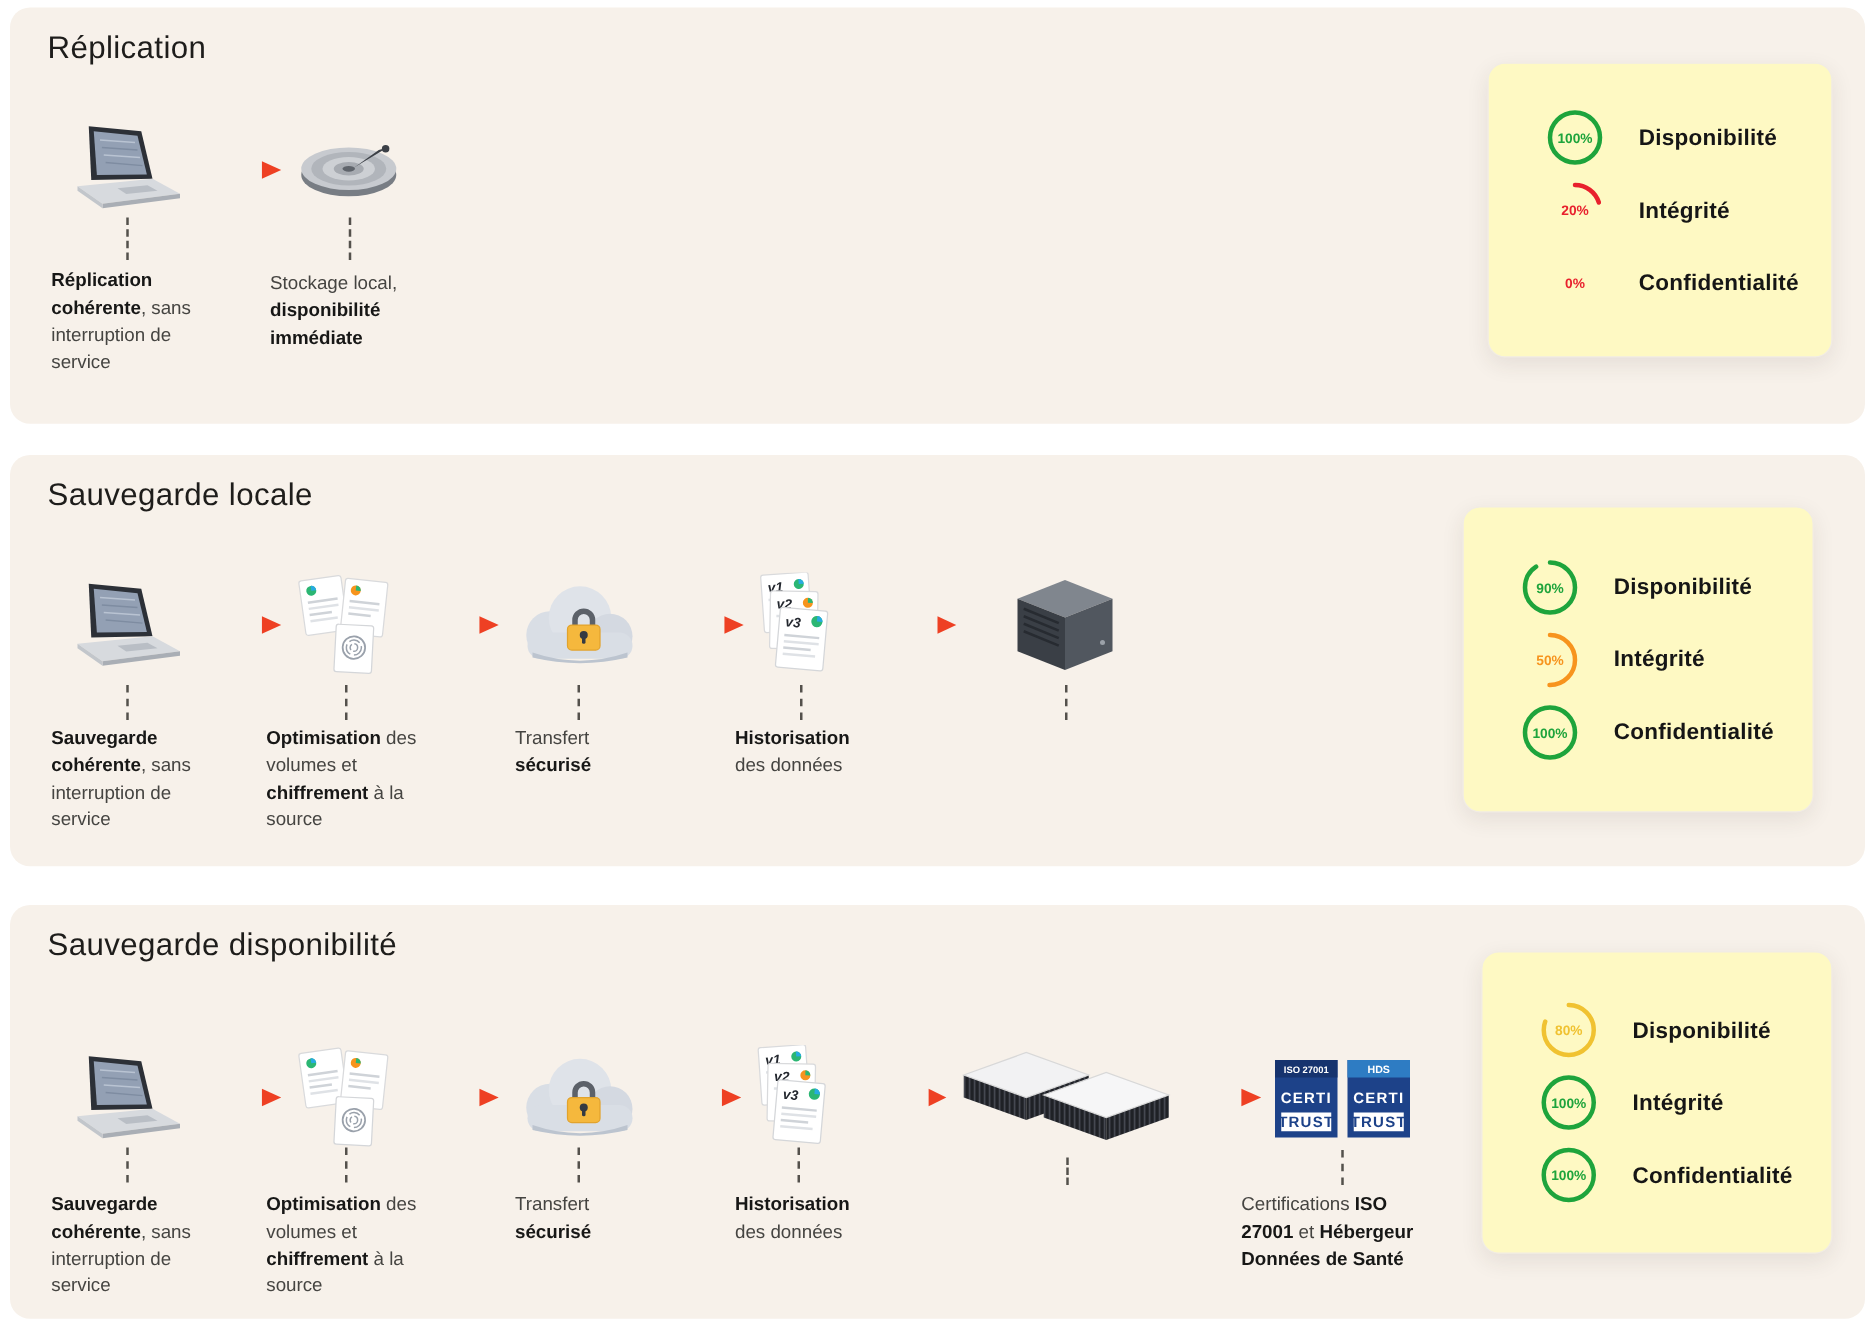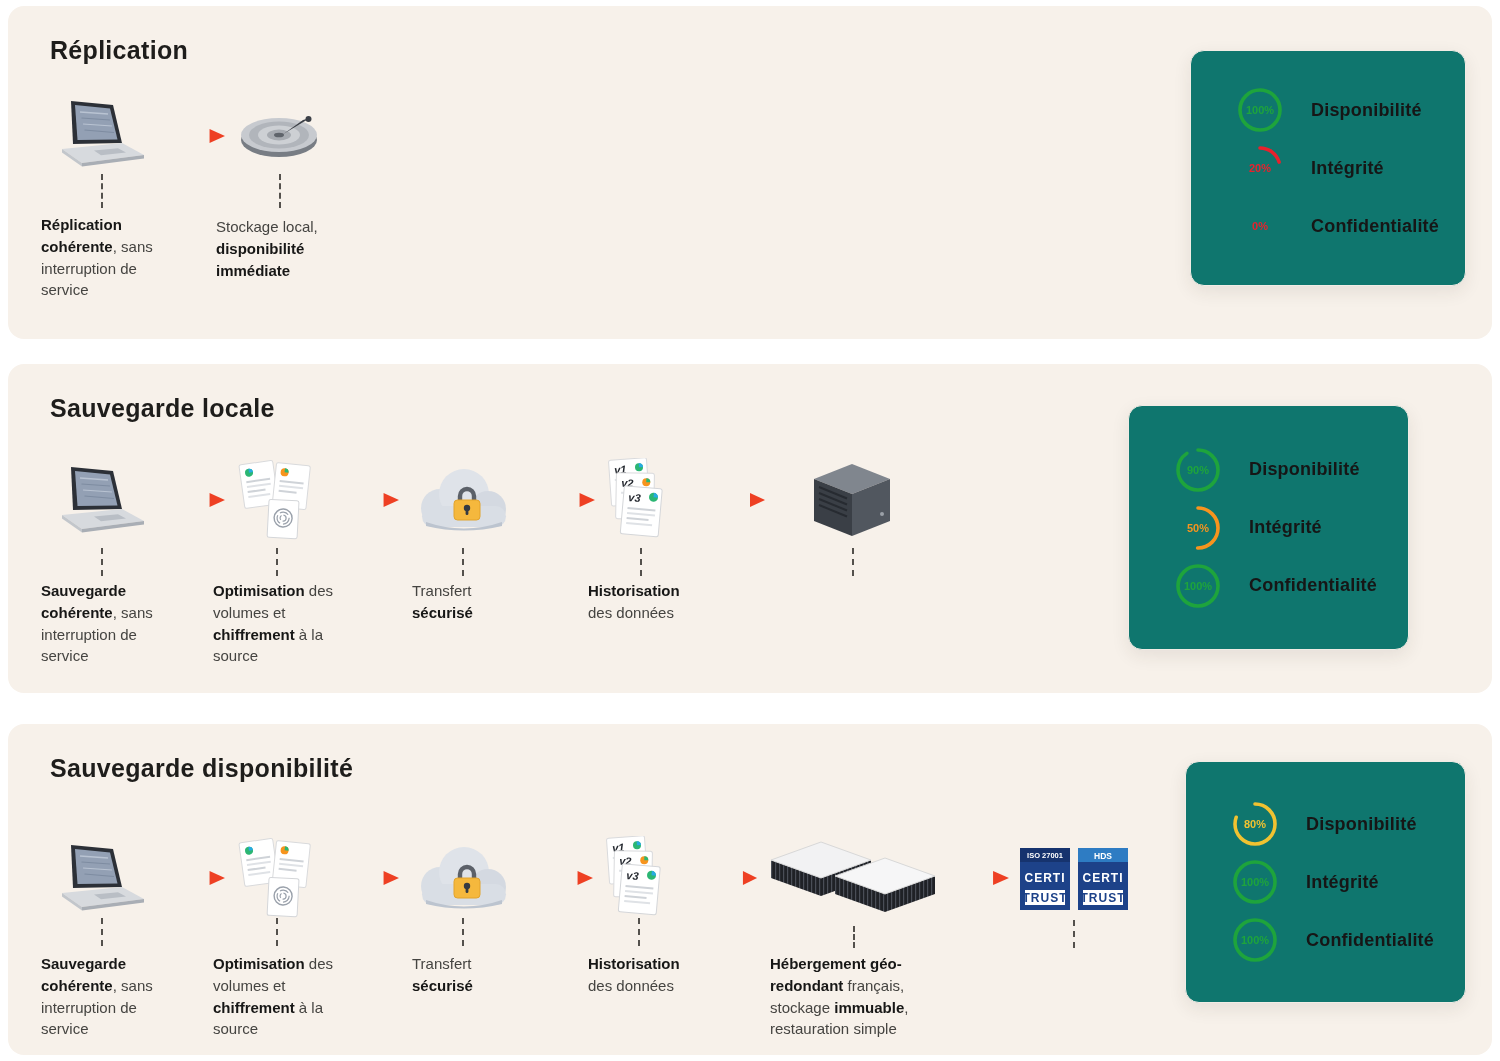--- a/index.html
+++ b/index.html
@@ -1,25 +1,25 @@
 <!DOCTYPE html>
 <html><head>
 <meta charset="utf-8">
 <style>
   html,body{margin:0;padding:0;background:#ffffff;}
   body{font-family:"Liberation Sans","DejaVu Sans",sans-serif;}
   .page{position:relative;width:1500px;height:1061px;background:#ffffff;overflow:hidden;}
   .panel{position:absolute;background:#f7f1ea;border-radius:16px;}
-  .panel-title{position:absolute;margin:12px;font-size:25px;font-weight:700;color:#1e1d1b;letter-spacing:.3px;}
+  .panel-title{position:absolute;margin:0;font-size:25px;font-weight:400;color:#1e1d1b;letter-spacing:.3px;}
   .abs{position:absolute;}
   .dash{position:absolute;width:0;border-left:2px dashed #54514c;}
   .caption{position:absolute;font-size:15px;line-height:1.45;color:#454441;}
   .caption b{color:#171716;}
   .caption.center{text-align:left;}
-  .stats-card{position:absolute;background:#0f766e;border-radius:14px;border:1px solid #f1ece5;
+  .stats-card{position:absolute;background:#fef9c3;border-radius:14px;border:1px solid #f1ece5;
     box-shadow:0 6px 18px rgba(60,45,30,.09);display:flex;flex-direction:column;
     justify-content:center;padding-left:46px;gap:11px;box-sizing:border-box;}
   .stat-row{display:flex;align-items:center;gap:28px;height:47px;}
   .stat-label{font-size:18px;font-weight:700;color:#161616;letter-spacing:.2px;}
   .ring text{font-size:11px;font-weight:700;}
 </style>
 </head>
 <body>
 
 <div class="page">
@@ -253,21 +253,21 @@
     <div class="dash" style="left:268px;top:184px;height:28px"></div>
     <div class="dash" style="left:454px;top:184px;height:28px"></div>
     <div class="dash" style="left:632px;top:184px;height:28px"></div>
     <div class="dash" style="left:844px;top:184px;height:28px"></div>
 
     <div class="caption" style="left:33px;top:216px;width:126px"><b>Sauvegarde cohérente</b><span>, sans interruption de service</span></div>
     <div class="caption" style="left:205px;top:216px;width:135px"><b>Optimisation</b><span> des volumes et </span><b>chiffrement</b><span> à la source</span></div>
     <div class="caption center" style="left:404px;top:216px;width:100px"><span>Transfert </span><b>sécurisé</b></div>
     <div class="caption" style="left:580px;top:216px;width:118px"><b>Historisation</b><span> des données</span></div>
 
-    <aside class="stats-card" style="left:1120px;top:41px;width:281px;height:245px">
+    <aside class="stats-card" style="left:1162px;top:41px;width:281px;height:245px">
       <div class="stat-row">
         <svg class="ring" width="46" height="46">
           <circle cx="23" cy="23" r="20" fill="none" stroke-width="3.6" stroke-linecap="round" transform="rotate(-90 23 23)" stroke="#1ea43c" stroke-dasharray="113.10 125.66"></circle>
           <text x="23" y="27" text-anchor="middle" fill="#1ea43c">90%</text>
         </svg>
         <div class="stat-label">Disponibilité</div>
       </div>
       <div class="stat-row">
         <svg class="ring" width="46" height="46">
           <circle cx="23" cy="23" r="20" fill="none" stroke-width="3.6" stroke-linecap="round" transform="rotate(-90 23 23)" stroke="#f7941e" stroke-dasharray="62.83 125.66"></circle>
@@ -326,21 +326,21 @@
     <div class="dash" style="left:268px;top:194px;height:28px"></div>
     <div class="dash" style="left:454px;top:194px;height:28px"></div>
     <div class="dash" style="left:630px;top:194px;height:28px"></div>
     <div class="dash" style="left:845px;top:202px;height:22px"></div>
     <div class="dash" style="left:1065px;top:196px;height:28px"></div>
 
     <div class="caption" style="left:33px;top:229px;width:126px"><b>Sauvegarde cohérente</b><span>, sans interruption de service</span></div>
     <div class="caption" style="left:205px;top:229px;width:135px"><b>Optimisation</b><span> des volumes et </span><b>chiffrement</b><span> à la source</span></div>
     <div class="caption center" style="left:404px;top:229px;width:100px"><span>Transfert </span><b>sécurisé</b></div>
     <div class="caption" style="left:580px;top:229px;width:118px"><b>Historisation</b><span> des données</span></div>
-    <div class="caption" style="left:762px;top:229px;width:170px"><b>Hébergement géo-redondant</b><span> français, stockage </span><b>immuable</b><span>, restauration simple</span></div>
+    <div class="caption" style="left:985px;top:229px;width:158px"><span>Certifications </span><b>ISO 27001</b><span> et </span><b>Hébergeur Données de Santé</b></div>
 
     <aside class="stats-card" style="left:1177px;top:37px;width:281px;height:242px">
       <div class="stat-row">
         <svg class="ring" width="46" height="46">
           <circle cx="23" cy="23" r="20" fill="none" stroke-width="3.6" stroke-linecap="round" transform="rotate(-90 23 23)" stroke="#f0c231" stroke-dasharray="100.53 125.66"></circle>
           <text x="23" y="27" text-anchor="middle" fill="#f0c231">80%</text>
         </svg>
         <div class="stat-label">Disponibilité</div>
       </div>
       <div class="stat-row">

